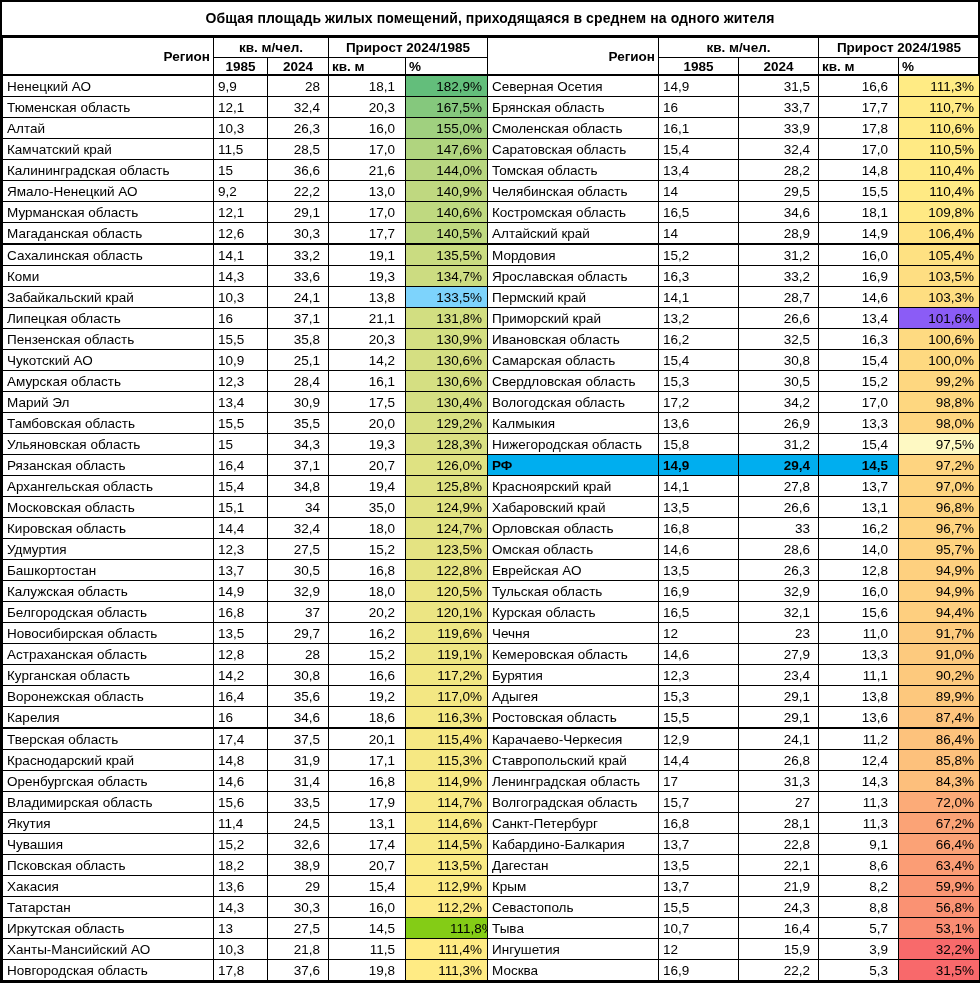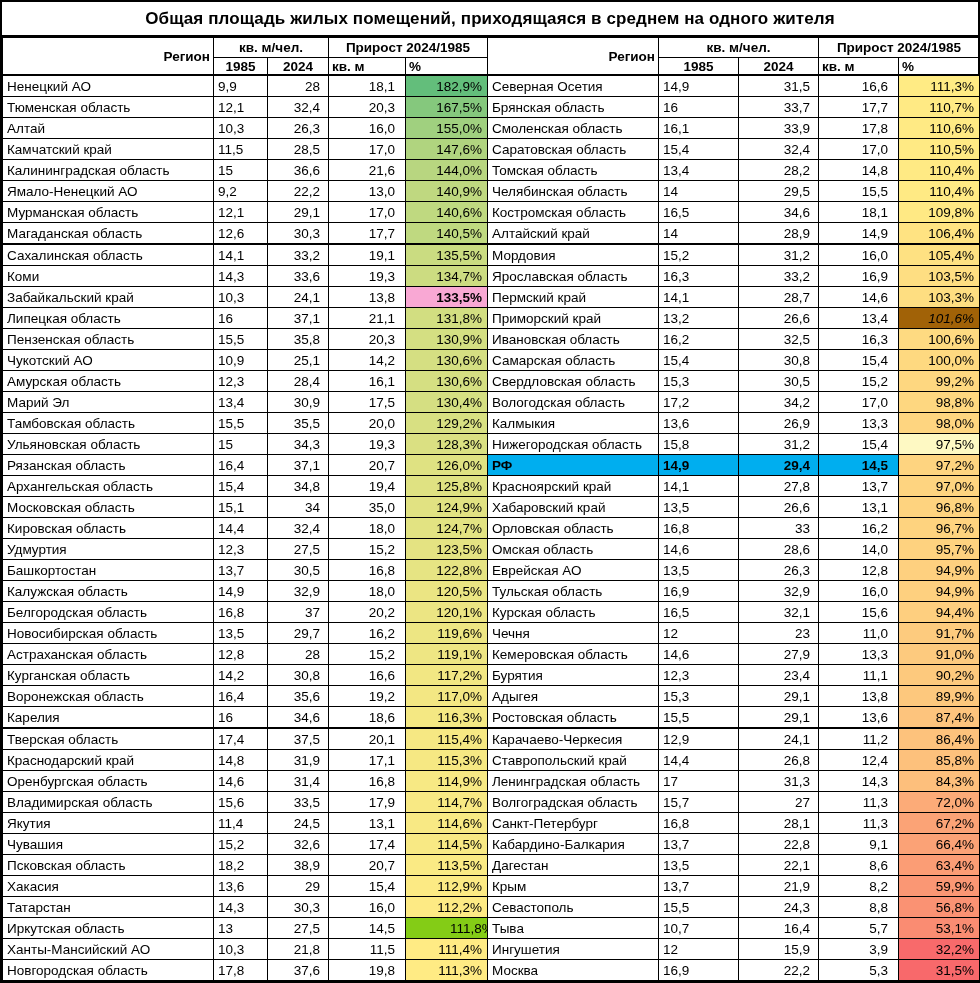--- a/index.html
+++ b/index.html
@@ -1,19 +1,19 @@
 <!DOCTYPE html>
 <html><head>
 <meta charset="utf-8">
 <style>
   html,body{margin:0;padding:0;background:#fff;}
   body{font-family:"Liberation Sans", sans-serif; color:#000;}
   .sheet{width:976px; border:2px solid #000; margin:0; background:#fff;}
   .title{height:33px; line-height:33px; text-align:center; font-weight:bold;
-         font-size:17px; border-bottom:2px solid #000; letter-spacing:0.1px;}
+         font-size:14px; border-bottom:2px solid #000; letter-spacing:0.1px;}
   table{border-collapse:collapse; table-layout:fixed; width:100%; font-size:13.5px;}
   col.cL0{width:211px;} col.cL1{width:54px;} col.cL2{width:61px;} col.cL3{width:77px;} col.cL4{width:82px;}
   col.cR0{width:171px;} col.cR1{width:80px;} col.cR2{width:80px;} col.cR3{width:80px;} col.cR4{width:81px;}
   th,td{border:1px solid #000; padding:0 3px; height:20px; overflow:hidden; white-space:nowrap;}
   thead th{font-weight:bold; text-align:center; height:19px;}
   thead tr.h2 th{border-bottom:2px solid #000; height:16px;}
   thead th.vspan{border-bottom:2px solid #000;text-align:right;}
   thead th.al{text-align:left;}
   td.c0{text-align:left; padding-left:4px;}
   td.c1{text-align:left; padding-left:4px;}
@@ -180,38 +180,38 @@
           <td class="c1">16,3</td>
           <td class="c2">33,2</td>
           <td class="c3">16,9</td>
           <td class="c4" style="background: rgb(254, 222, 130);">103,5%</td>
         </tr>
         <tr>
           <td class="c0">Забайкальский край</td>
           <td class="c1">10,3</td>
           <td class="c2">24,1</td>
           <td class="c3">13,8</td>
-          <td class="c4" style="background: #f9a8d4; font-weight: bold;">133,5%</td>
+          <td class="c4" style="background: #7dd3fc;">133,5%</td>
           <td class="c0">Пермский край</td>
           <td class="c1">14,1</td>
           <td class="c2">28,7</td>
           <td class="c3">14,6</td>
           <td class="c4" style="background: rgb(254, 222, 129);">103,3%</td>
         </tr>
         <tr>
           <td class="c0">Липецкая область</td>
           <td class="c1">16</td>
           <td class="c2">37,1</td>
           <td class="c3">21,1</td>
           <td class="c4" style="background: rgb(210, 222, 129);">131,8%</td>
           <td class="c0">Приморский край</td>
           <td class="c1">13,2</td>
           <td class="c2">26,6</td>
           <td class="c3">13,4</td>
-          <td class="c4" style="background: #a16207; font-style: italic;">101,6%</td>
+          <td class="c4" style="background: #8b5cf6;">101,6%</td>
         </tr>
         <tr>
           <td class="c0">Пензенская область</td>
           <td class="c1">15,5</td>
           <td class="c2">35,8</td>
           <td class="c3">20,3</td>
           <td class="c4" style="background: rgb(212, 223, 130);">130,9%</td>
           <td class="c0">Ивановская область</td>
           <td class="c1">16,2</td>
           <td class="c2">32,5</td>

